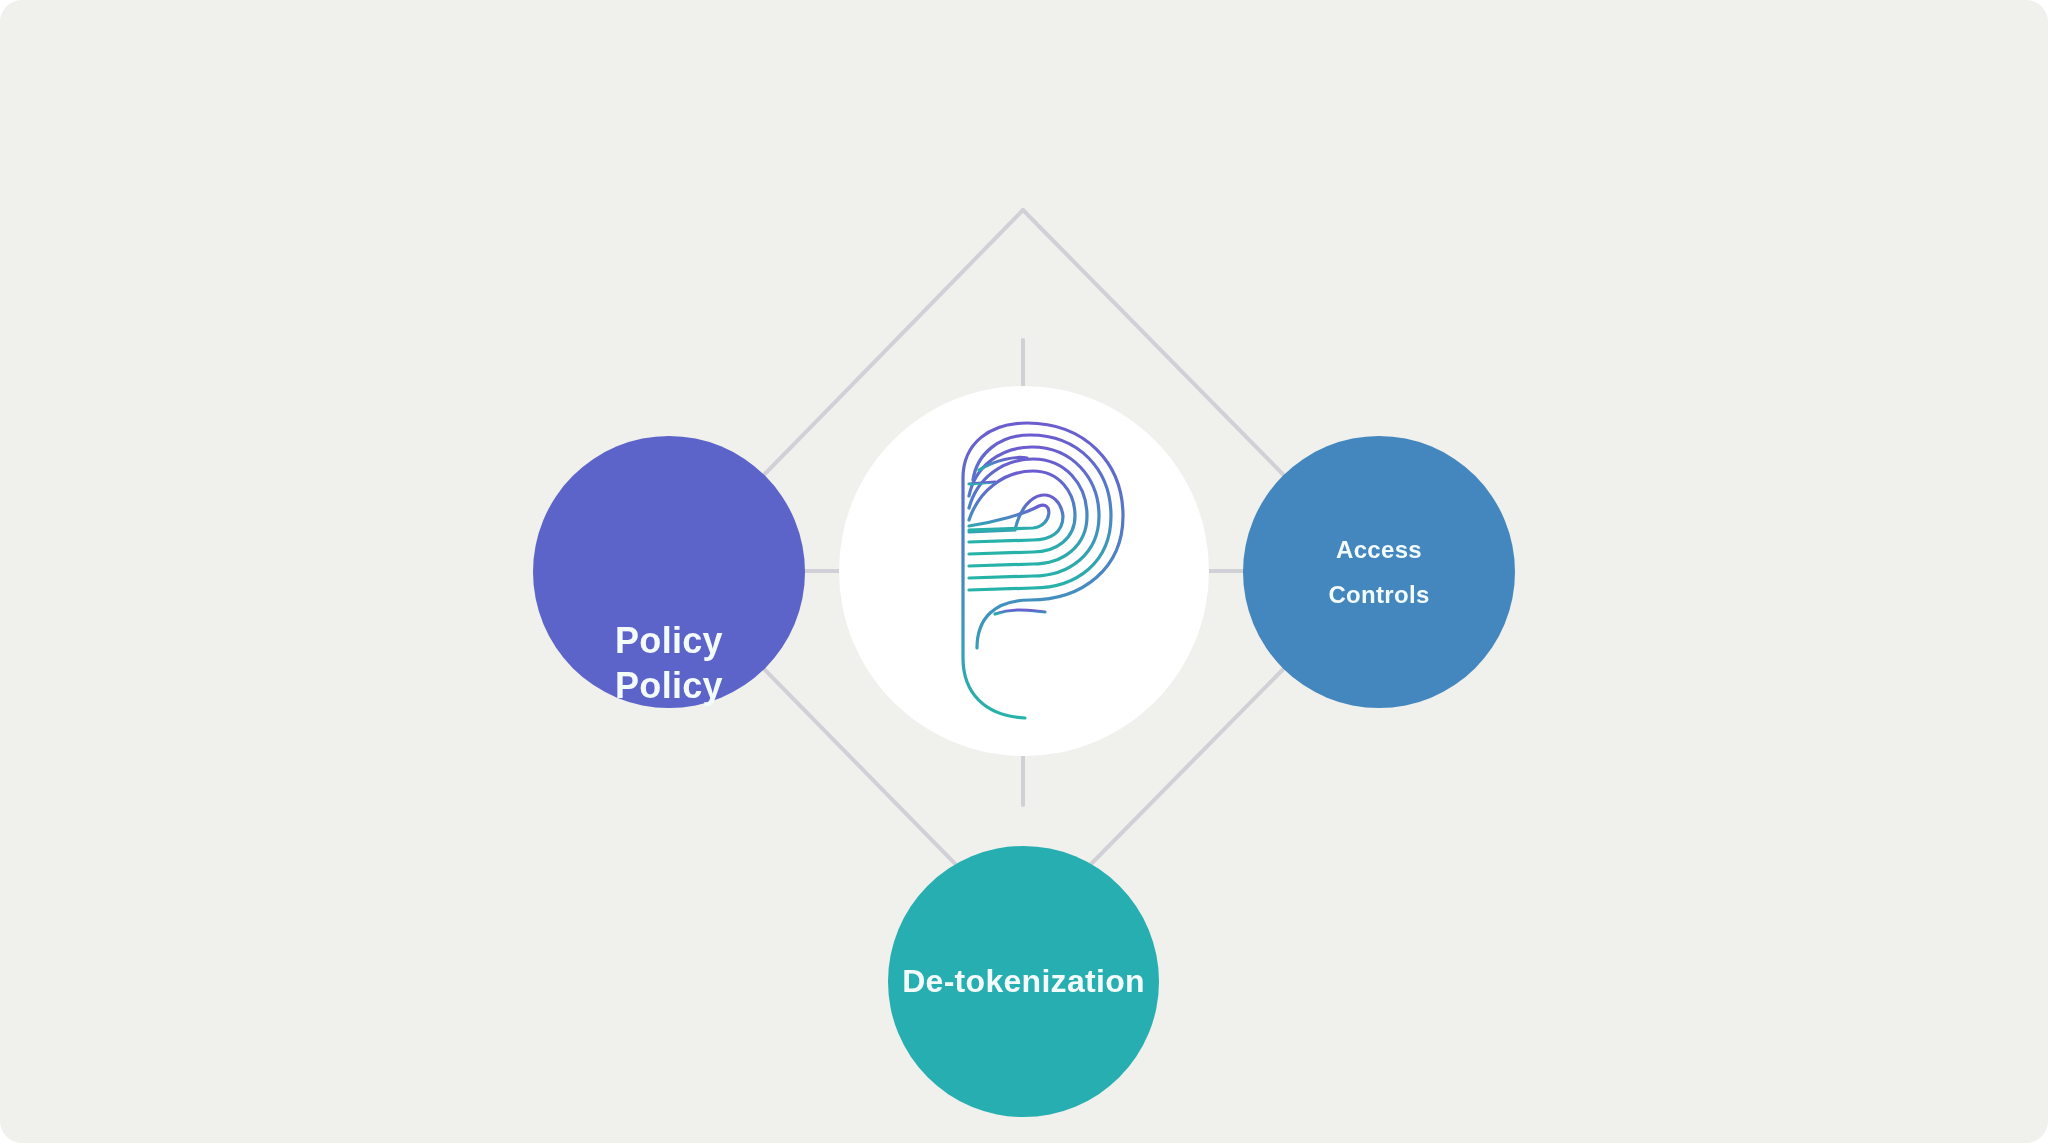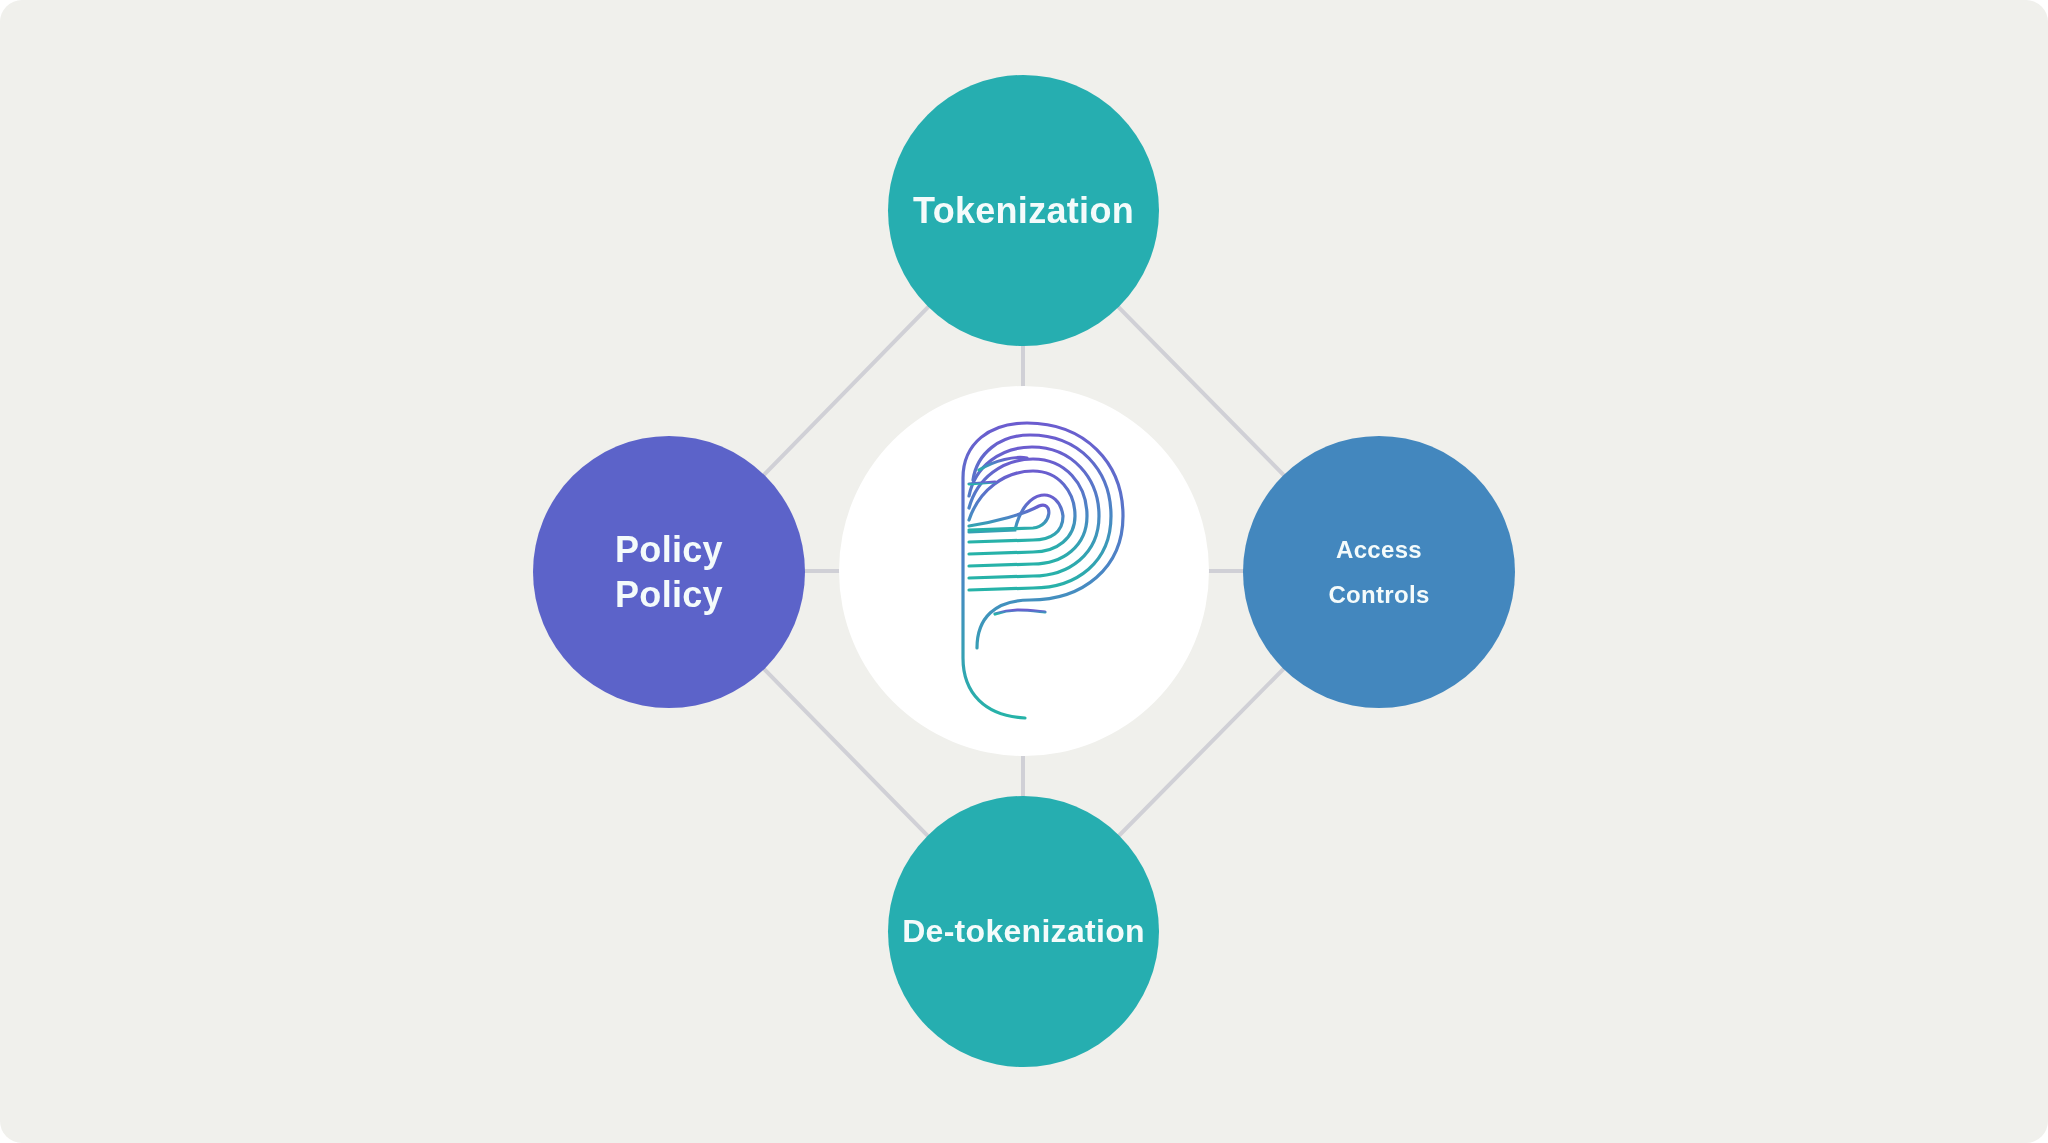--- a/index.html
+++ b/index.html
@@ -50,21 +50,21 @@
       left: 533px; top: 436px;
       width: 272px; height: 272px;
       font-size: 36px;
     }
     .node-right {
       left: 1243px; top: 436px;
       width: 272px; height: 272px;
       font-size: 24px;
     }
     .node-bottom {
-      left: 888px; top: 796px;
+      left: 888px; top: 846px;
       width: 271px; height: 271px;
       font-size: 32px;
     }
     .hub {
       position: absolute;
       left: 839px; top: 386px;
       width: 370px; height: 370px;
       border-radius: 50%;
       background: #ffffff;
     }
@@ -123,25 +123,22 @@
       <path d="M22 232 L90 232"></path>
       <path d="M20 244 L90 244"></path>
       <path d="M20 256 L90 256"></path>
       <path d="M22 268 L90 268"></path>
       <path d="M28 280 L90 280"></path>
       <path d="M40 292 L90 292"></path>
       <path d="M90 185 L90 302"></path>
     </g>
   </svg>
 
-  <div class="node node-top" style="background:#26aeb0;">
-    <span class="label">Tokenization</span>
-  </div>
 
-  <div class="node node-left" style="background:#5c63c9;">
+  <div class="node node-left" style="background:#5c63c9;align-items:flex-end;">
     <span class="label">
       <span style="display:block">Policy</span>
       <span style="display:block">Policy</span>
     </span>
   </div>
 
   <div class="node node-right" style="background:#4387be;">
     <span class="label">
       <span style="display:block">Access</span>
       <span style="display:block">Controls</span>

